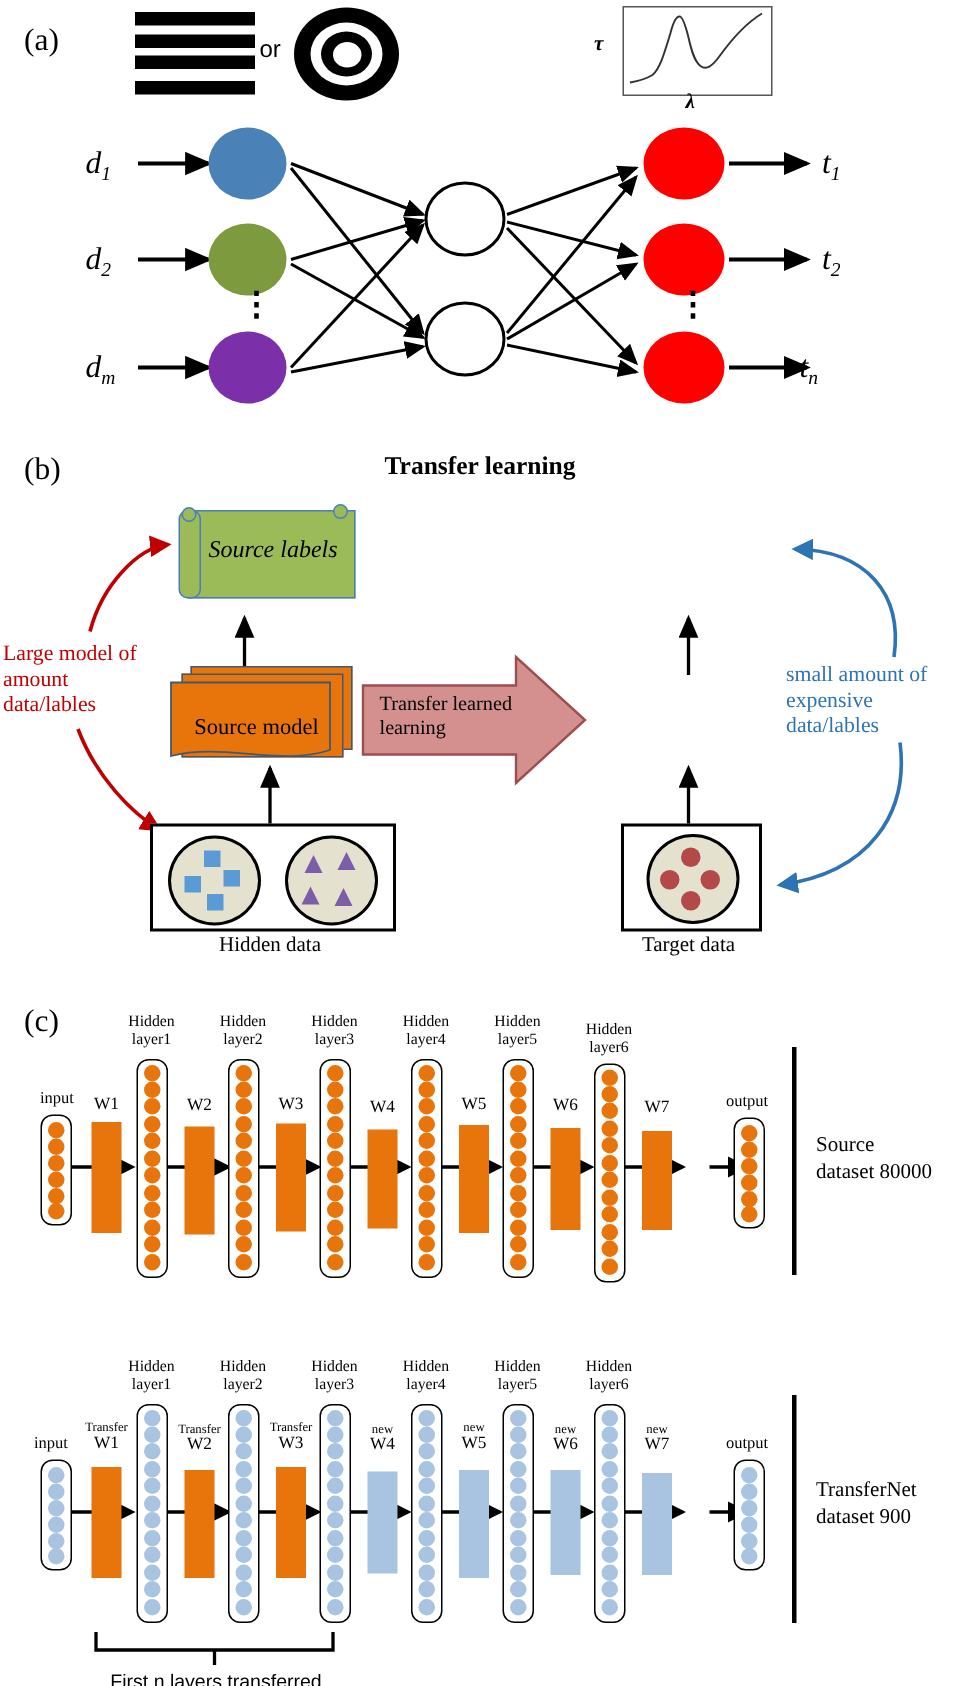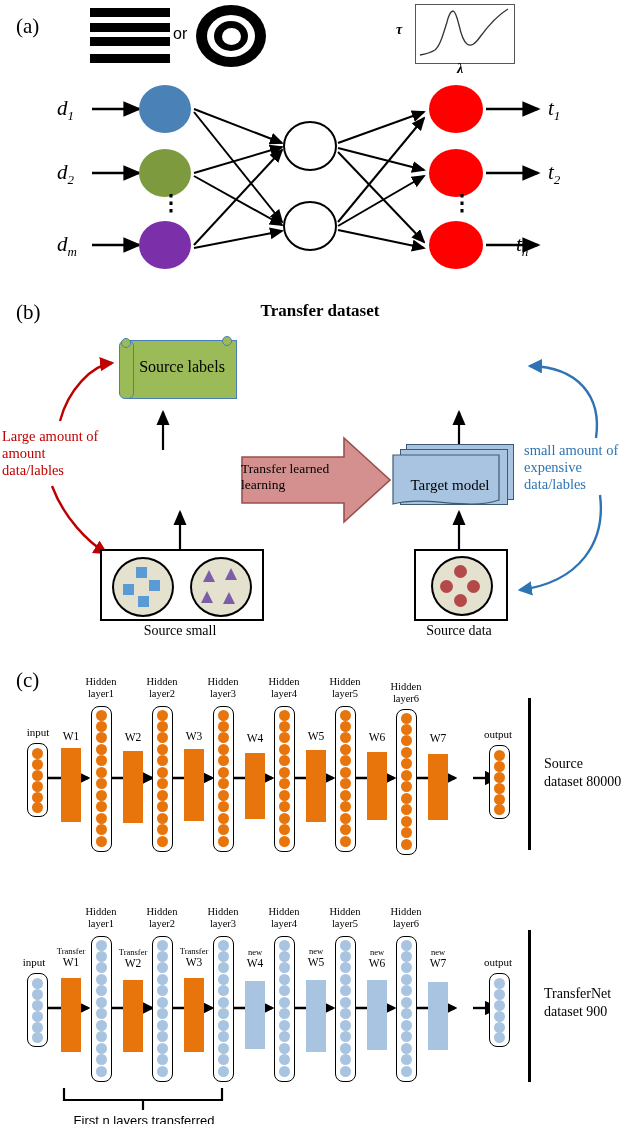--- a/index.html
+++ b/index.html
@@ -202,29 +202,29 @@
     <div class="abs mathlabel" style="left:57px;top:232px;">
       <span>d</span><sub>m</sub>
     </div>
 
     <div class="abs mathlabel" style="left:548px;top:96px;">
       <span>t</span><sub>1</sub>
     </div>
     <div class="abs mathlabel" style="left:548px;top:160px;">
       <span>t</span><sub>2</sub>
     </div>
-    <div class="abs mathlabel" style="left:516px;top:232px;">
+    <div class="abs mathlabel" style="left:533px;top:232px;">
       <span>t</span><sub>n</sub>
     </div>
   </div>
 
   <div class="abs" style="left:0;top:290px;width:640px;height:370px;">
 
     <div class="abs panel-letter" style="left:16px;top:10px;">(b)</div>
-    <div class="abs b-title" style="left:0;top:11px;width:640px;text-align:center;">Transfer dataset</div>
+    <div class="abs b-title" style="left:0;top:11px;width:640px;text-align:center;">Transfer learning</div>
 
     <svg class="abs" style="left:0;top:0;" width="640" height="370">
       <defs>
         <marker id="arB" markerWidth="7" markerHeight="7" refX="6" refY="3" orient="auto" markerUnits="strokeWidth">
           <path d="M0,0 L7,3 L0,6 z" fill="#000"></path>
         </marker>
         <marker id="arR" markerWidth="6" markerHeight="6" refX="5" refY="3" orient="auto" markerUnits="strokeWidth">
           <path d="M0,0 L6,3 L0,6 z" fill="#C00000"></path>
         </marker>
         <marker id="arBl" markerWidth="6" markerHeight="6" refX="5" refY="3" orient="auto" markerUnits="strokeWidth">
@@ -251,74 +251,74 @@
 
     <div class="abs" style="left:119px;top:46px;width:116px;height:62px;">
       <div class="abs" style="left:6px;top:4px;width:110px;height:57px;
            background:#9BBB59;border:1.6px solid #4A7EBB;"></div>
       <div class="abs" style="left:0;top:4px;width:13px;height:57px;
            background:#9BBB59;border:1.6px solid #4A7EBB;border-radius:6px;"></div>
       <div class="abs" style="left:2px;top:2px;width:8px;height:8px;
            border:1.6px solid #4A7EBB;border-radius:50%;background:#9BBB59;"></div>
       <div class="abs" style="left:103px;top:0;width:8px;height:8px;
            border:1.6px solid #4A7EBB;border-radius:50%;background:#9BBB59;"></div>
-      <div class="abs scroll-text" style="left:10px;top:22px;width:106px;">Source labels</div>
-    </div>
-
-
-
-    <div class="abs" style="left:392px;top:154px;width:125px;height:68px;">
+      <div class="abs scroll-text" style="left:10px;top:22px;width:106px;font-style:italic;">Source labels</div>
+    </div>
+
+
+    <div class="abs" style="left:113px;top:154px;width:125px;height:68px;">
       <div class="abs stackdoc" style="left:14px;top:0;width:108px;height:56px;
-           background:#A8C4E0;border:1.2px solid #3E5A72;"></div>
+           background:#E8740C;border:1.2px solid #3E5A72;"></div>
       <div class="abs stackdoc" style="left:8px;top:5px;width:108px;height:56px;
-           background:#A8C4E0;border:1.2px solid #3E5A72;"></div>
+           background:#E8740C;border:1.2px solid #3E5A72;"></div>
       <svg class="abs" style="left:0;top:10px;" width="112" height="58">
-        <path d="M1,1 L107,1 L107,46 C74,57 36,41 1,50 Z" fill="#A8C4E0" stroke="#3E5A72" stroke-width="1.2"></path>
+        <path d="M1,1 L107,1 L107,46 C74,57 36,41 1,50 Z" fill="#E8740C" stroke="#3E5A72" stroke-width="1.2"></path>
       </svg>
-      <div class="abs model-text" style="left:6px;top:33px;width:104px;text-align:center;">Target model</div>
-    </div>
+      <div class="abs model-text" style="left:6px;top:33px;width:104px;text-align:center;">Source model</div>
+    </div>
+
 
     <div class="abs" style="left:240px;top:145px;width:152px;height:90px;">
       <svg width="152" height="90" viewBox="0 0 152 90">
         <path d="M2,22 L104,22 L104,3 L150,45 L104,87 L104,68 L2,68 Z" fill="#D4908F" stroke="#9C4E4E" stroke-width="1.6"></path>
       </svg>
-      <div class="abs arrow-text" style="left:1px;top:26px;width:96px;">
+      <div class="abs arrow-text" style="left:13px;top:26px;width:96px;">
         <div>Transfer learned</div>
         <div>learning</div>
       </div>
     </div>
 
     <div class="abs" style="left:100px;top:259px;width:160px;height:68px;border:2.2px solid #000;background:#fff;">
       <div class="abs nodecircle" style="left:10px;top:6px;width:58px;height:56px;background:#E5E1CF;border:2px solid #000;"></div>
       <div class="abs" style="left:34px;top:16px;width:11px;height:11px;background:#5B9BD5;"></div>
       <div class="abs" style="left:21px;top:33px;width:11px;height:11px;background:#5B9BD5;"></div>
       <div class="abs" style="left:47px;top:29px;width:11px;height:11px;background:#5B9BD5;"></div>
       <div class="abs" style="left:36px;top:45px;width:11px;height:11px;background:#5B9BD5;"></div>
 
       <div class="abs nodecircle" style="left:88px;top:6px;width:58px;height:56px;background:#E5E1CF;border:2px solid #000;"></div>
       <svg class="abs" style="left:88px;top:6px;" width="58" height="56">
         <polygon points="19,13 25,25 13,25" fill="#7B5EA7"></polygon>
         <polygon points="41,11 47,23 35,23" fill="#7B5EA7"></polygon>
         <polygon points="17,34 23,46 11,46" fill="#7B5EA7"></polygon>
         <polygon points="39,35 45,47 33,47" fill="#7B5EA7"></polygon>
       </svg>
     </div>
-    <div class="abs boxlabel" style="left:100px;top:333px;width:160px;">Source small</div>
+    <div class="abs boxlabel" style="left:100px;top:333px;width:160px;">Hidden data</div>
 
     <div class="abs" style="left:414px;top:259px;width:90px;height:68px;border:2.2px solid #000;background:#fff;">
       <div class="abs nodecircle" style="left:15px;top:5px;width:58px;height:56px;background:#E5E1CF;border:2.2px solid #000;"></div>
       <div class="abs nodecircle" style="left:38px;top:14px;width:13px;height:13px;background:#B34949;"></div>
       <div class="abs nodecircle" style="left:24px;top:29px;width:13px;height:13px;background:#B34949;"></div>
       <div class="abs nodecircle" style="left:51px;top:29px;width:13px;height:13px;background:#B34949;"></div>
       <div class="abs nodecircle" style="left:38px;top:43px;width:13px;height:13px;background:#B34949;"></div>
     </div>
-    <div class="abs boxlabel" style="left:404px;top:333px;width:110px;">Source data</div>
+    <div class="abs boxlabel" style="left:404px;top:333px;width:110px;">Target data</div>
 
     <div class="abs redtext" style="left:2px;top:138px;width:110px;">
-      <div>Large amount of</div>
+      <div>Large model of</div>
       <div>amount</div>
       <div>data/lables</div>
     </div>
 
     <div class="abs bluetext" style="left:524px;top:152px;width:118px;">
       <div>small amount of</div>
       <div>expensive</div>
       <div>data/lables</div>
     </div>
   </div>

